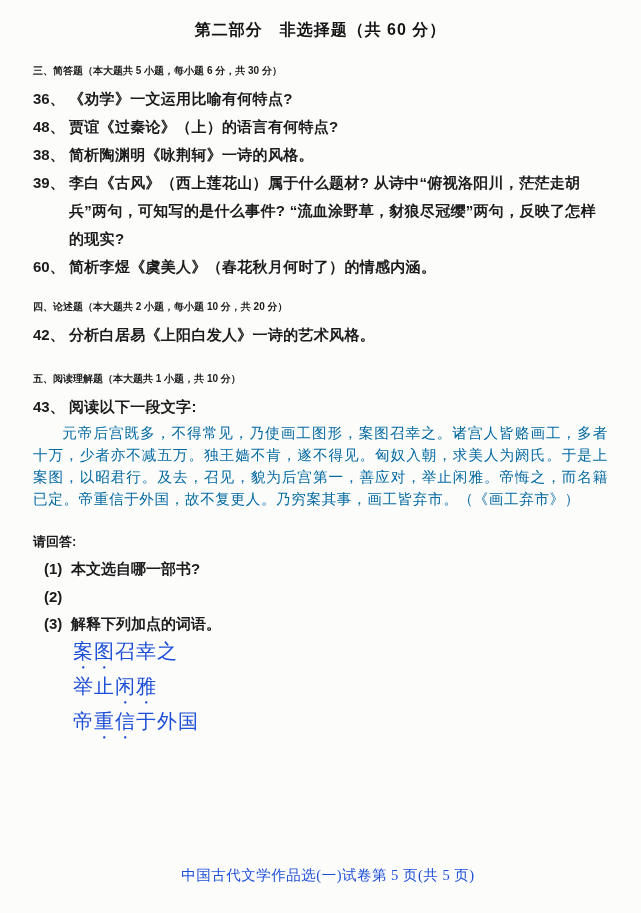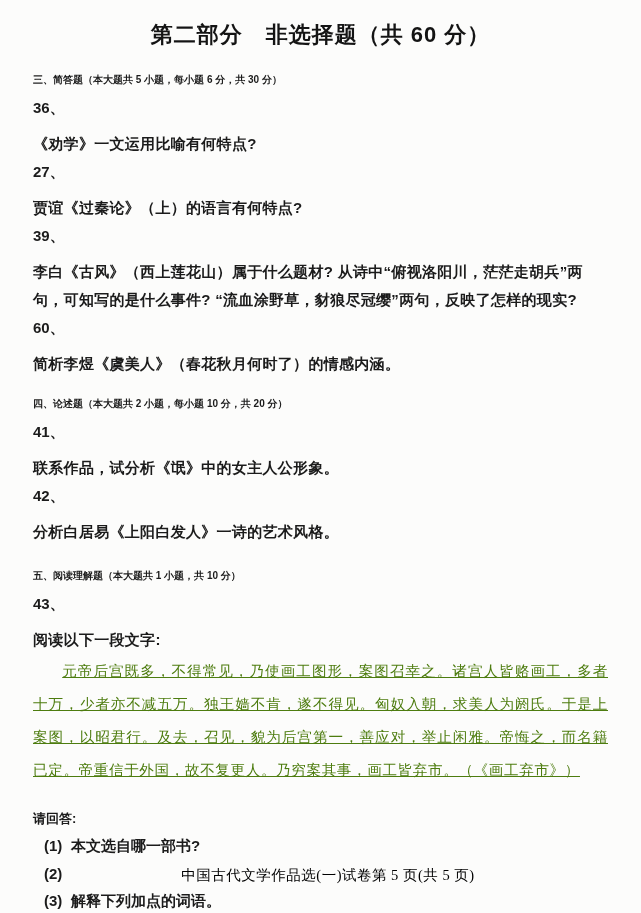--- a/index.html
+++ b/index.html
@@ -10,131 +10,129 @@
     color: #1b1b1b;
     overflow: hidden;
   }
   .page {
     position: relative;
     width: 641px; height: 913px;
     padding: 16px 33px 0 33px;
   }
   .title {
     text-align: center;
-    font-size: 22px;
+    font-size: 16px;
     font-weight: bold;
     letter-spacing: 1px;
     margin: 4px 0 16px 0;
     color: #141414;
   }
   .section-header {
     font-size: 10px;
     font-weight: bold;
     line-height: 28px;
   }
   .question {
     display: flex;
     font-size: 15px;
     font-weight: bold;
     line-height: 28px;
-    flex-direction: column;
   }
   .question .num {
     flex: 0 0 36px;
   }
   .question .text {
     flex: 1;
     letter-spacing: 0.3px;
   }
   .sec-4 { margin-top: 12px; }
   .sec-5 { margin-top: 16px; }
   .passage {
     font-family: "Liberation Serif", serif;
     font-size: 14.6px;
-    line-height: 33px;
+    line-height: 22px;
     text-align: justify;
     text-indent: 2em;
     letter-spacing: 0.6px;
-    color: #4d7c0f;
+    color: #0369a1;
     margin-top: 1px;
-    text-decoration: underline;
   }
   .answer-prompt {
     font-size: 13px;
     font-weight: bold;
     line-height: 27px;
     margin-top: 18px;
   }
   .subq {
     display: flex;
     font-size: 15px;
     font-weight: bold;
     line-height: 27.5px;
     margin-left: 11px;
   }
   .subq .num { flex: 0 0 27px; }
   .phrase {
     font-family: "Liberation Serif", serif;
-    font-size: 12px;
+    font-size: 20px;
     line-height: 27px;
     letter-spacing: 1px;
     margin-left: 40px;
-    color: #15803d;
+    color: #1d4ed8;
   }
   .dotted {
     -webkit-text-emphasis-style: filled dot;
     -webkit-text-emphasis-position: under;
     text-emphasis-style: filled dot;
     text-emphasis-position: under right;
   }
   .footer {
     position: absolute;
     left: 0; right: 15px;
     bottom: 28px;
     text-align: center;
     font-family: "Liberation Serif", serif;
     font-size: 14.5px;
     letter-spacing: 0.5px;
-    color: #000000;
+    color: #1d4ed8;
     padding-left: 30px;
   }
 </style>
 </head>
 <body>
 
 <div class="page">
 
   <h1 class="title">第二部分　非选择题（共 60 分）</h1>
 
   <div class="section sec-3">
     <p class="section-header">三、简答题（本大题共 5 小题，每小题 6 分，共 30 分）</p>
     <div class="question">
       <span class="num">36、</span>
       <span class="text">《劝学》一文运用比喻有何特点?</span>
     </div>
     <div class="question">
-      <span class="num">27、</span>
+      <span class="num">48、</span>
       <span class="text">贾谊《过秦论》（上）的语言有何特点?</span>
+    </div>
+    <div class="question">
+      <span class="num">38、</span>
+      <span class="text">简析陶渊明《咏荆轲》一诗的风格。</span>
     </div>
     <div class="question">
       <span class="num">39、</span>
       <span class="text">李白《古风》（西上莲花山）属于什么题材? 从诗中“俯视洛阳川，茫茫走胡兵”两句，可知写的是什么事件? “流血涂野草，豺狼尽冠缨”两句，反映了怎样的现实?</span>
     </div>
     <div class="question">
       <span class="num">60、</span>
       <span class="text">简析李煜《虞美人》（春花秋月何时了）的情感内涵。</span>
     </div>
   </div>
 
   <div class="section sec-4">
     <p class="section-header">四、论述题（本大题共 2 小题，每小题 10 分，共 20 分）</p>
-    <div class="question">
-      <span class="num">41、</span>
-      <span class="text">联系作品，试分析《氓》中的女主人公形象。</span>
-    </div>
     <div class="question">
       <span class="num">42、</span>
       <span class="text">分析白居易《上阳白发人》一诗的艺术风格。</span>
     </div>
   </div>
 
   <div class="section sec-5">
     <p class="section-header">五、阅读理解题（本大题共 1 小题，共 10 分）</p>
     <div class="question">
       <span class="num">43、</span>

